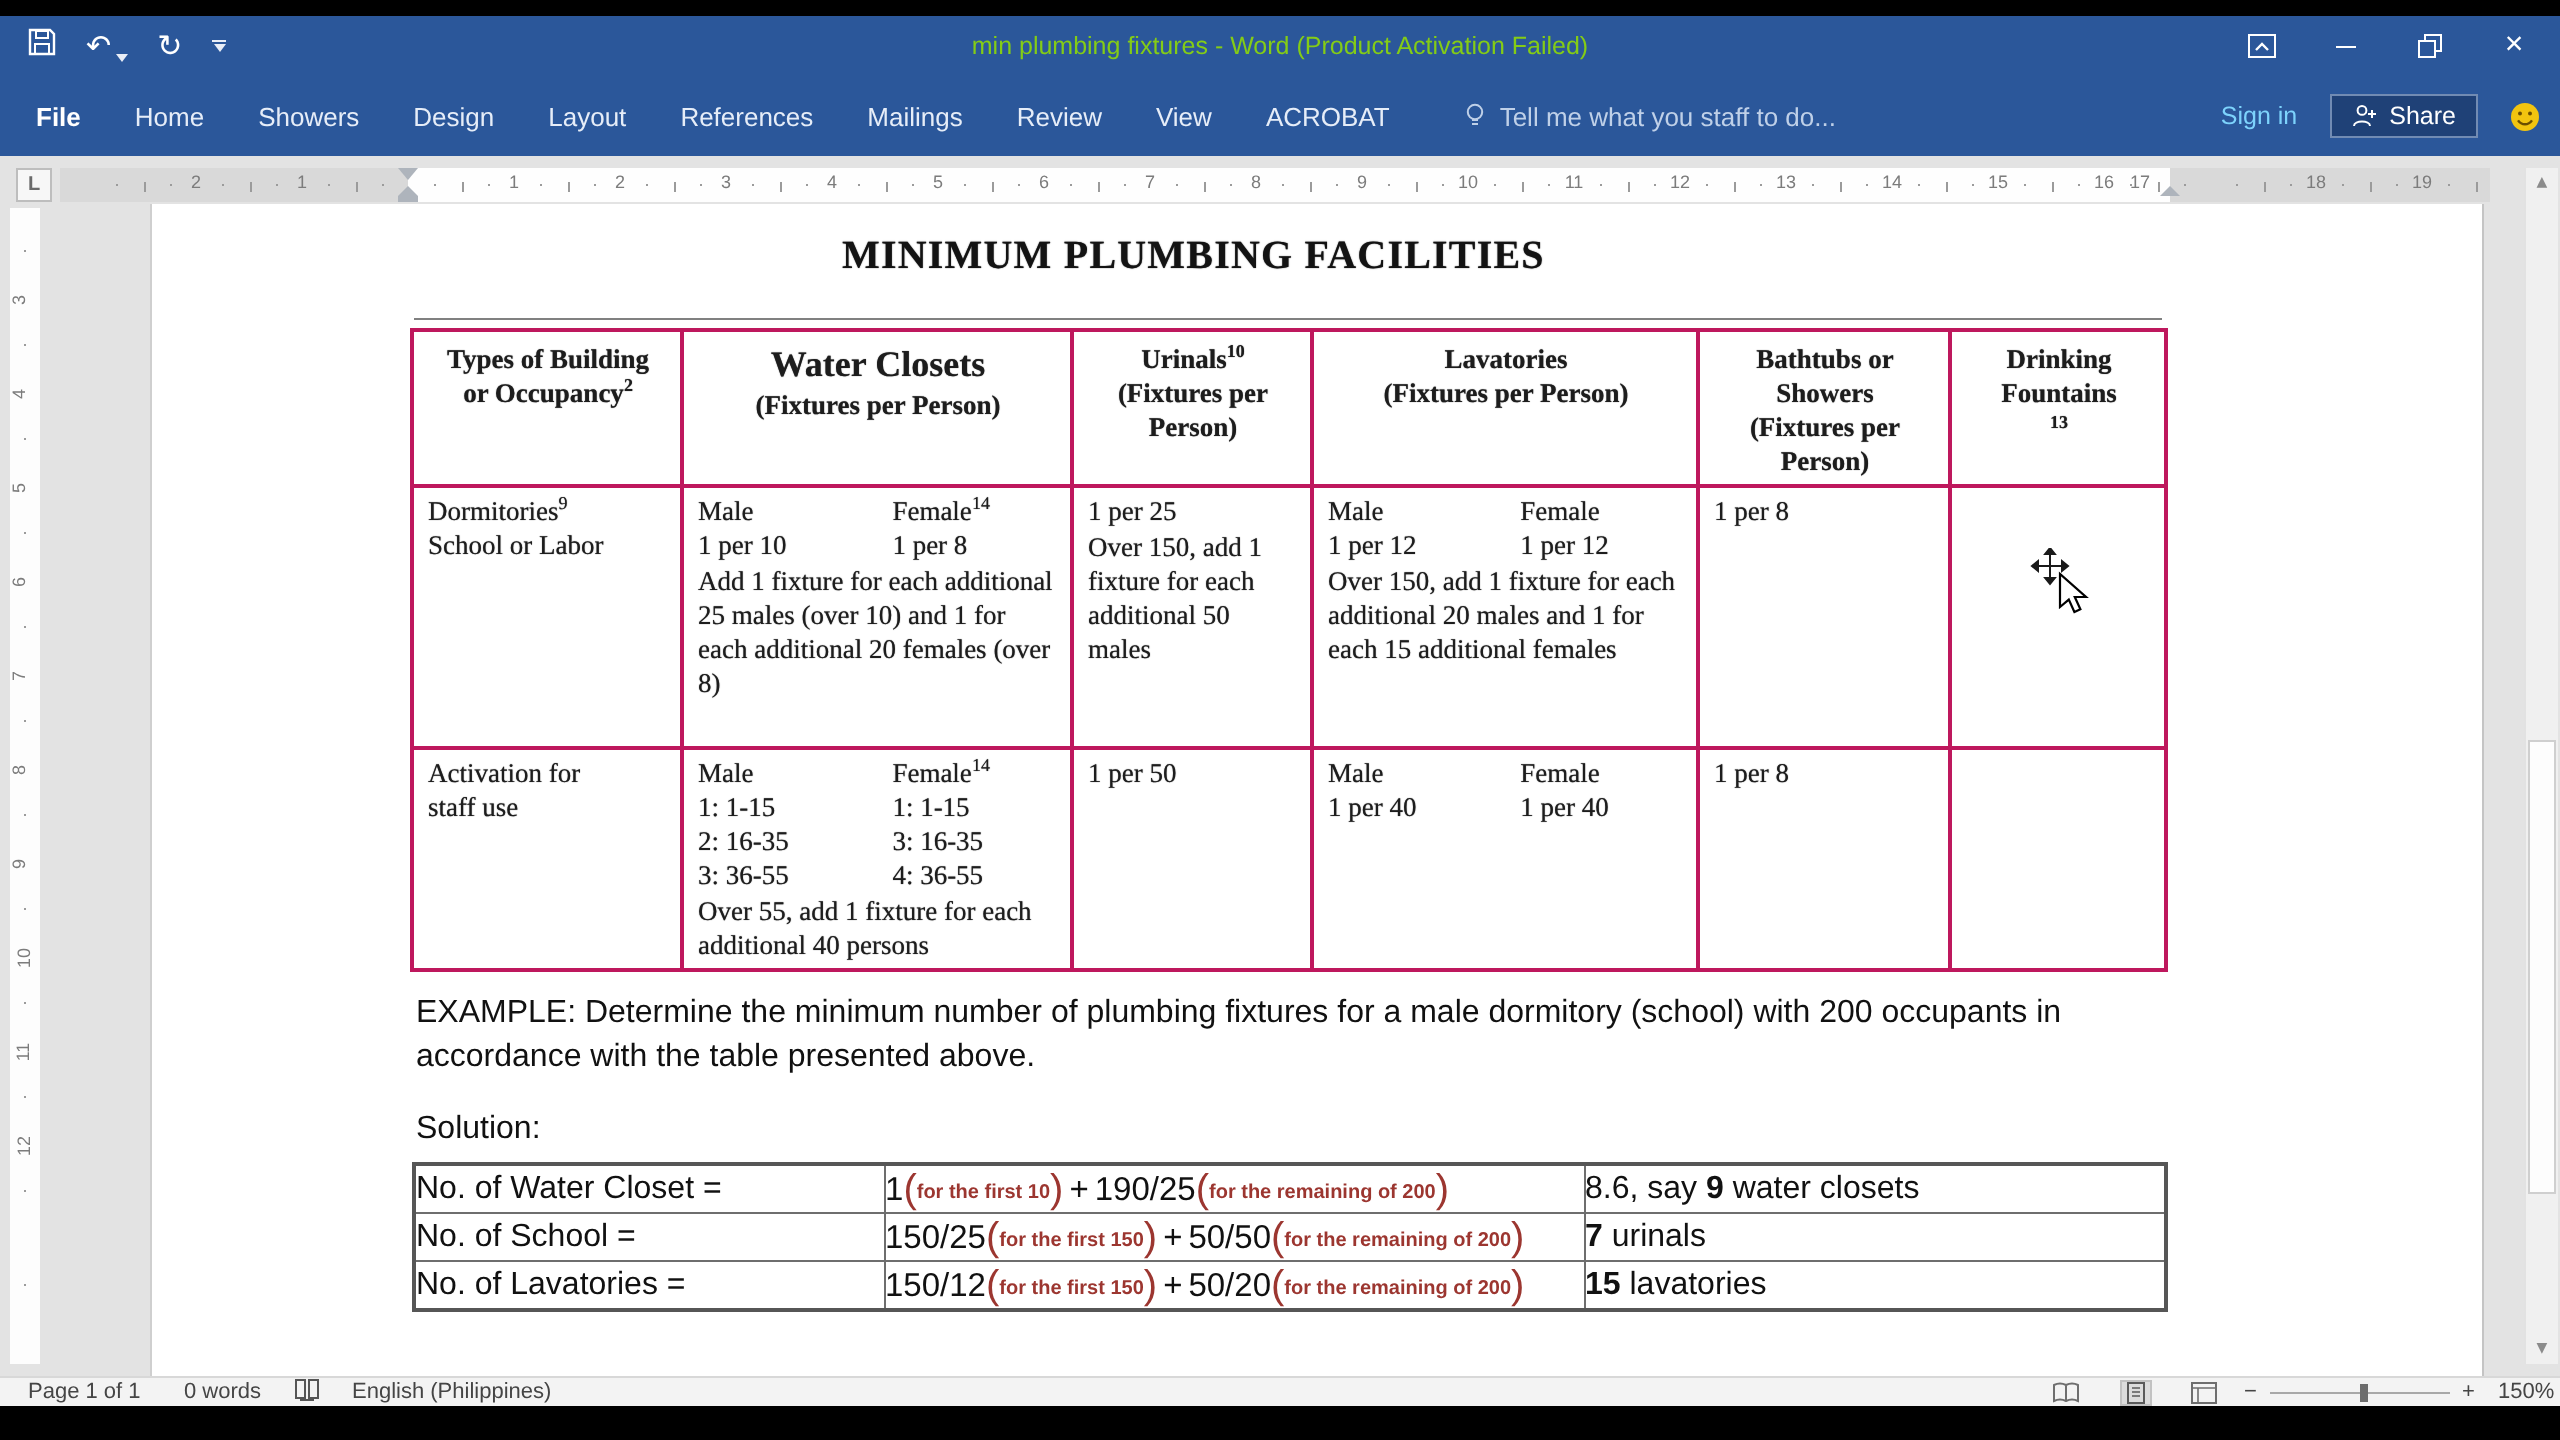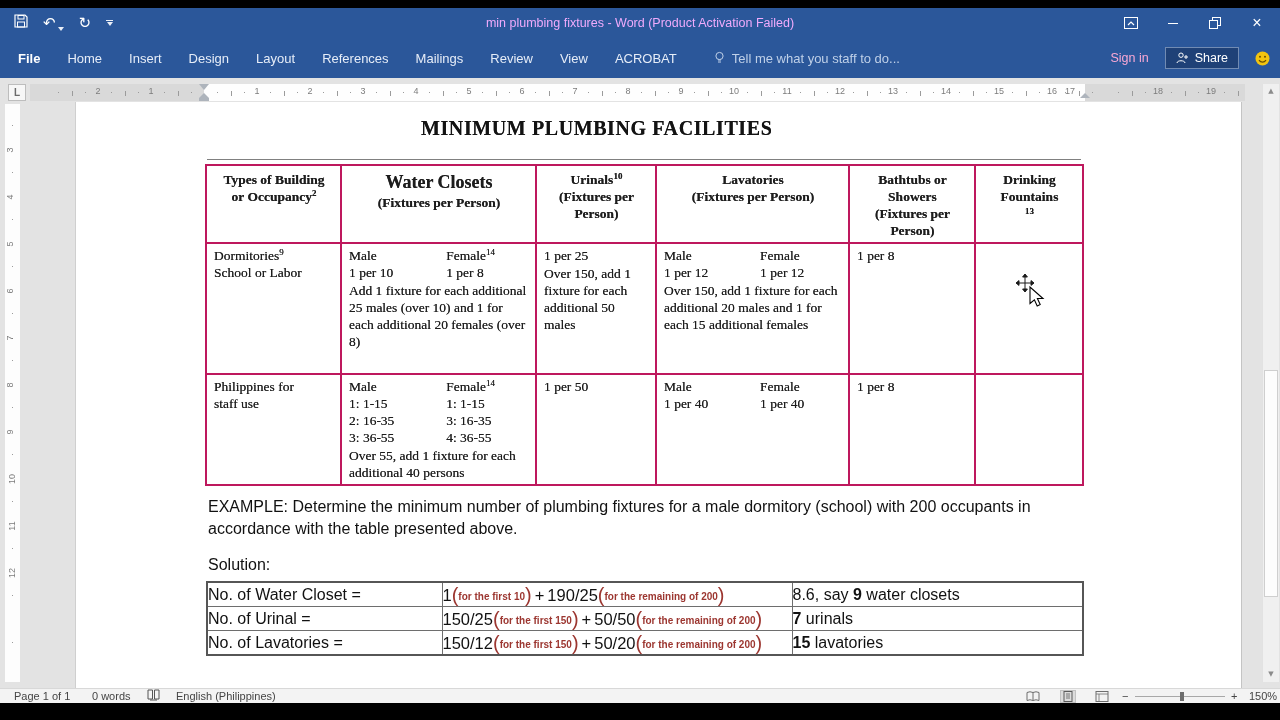--- a/index.html
+++ b/index.html
@@ -13,33 +13,33 @@
   .letterbox.bottom { top:703px; height:17px; }
 
   
   .titlebar { position:absolute; top:8px; left:0; right:0; height:30px; background:#2b579a; }
   .qat { position:absolute; left:14px; top:0; height:30px; display:flex; align-items:center; gap:15px; color:#fff; }
   .qat .glyph { font-family:"DejaVu Sans", sans-serif; font-size:15px; line-height:1; color:#fff; }
   .caret-down { width:0; height:0; border-left:3.5px solid transparent; border-right:3.5px solid transparent; border-top:4px solid #e9eef7; display:inline-block; }
   .qat-group { display:flex; align-items:flex-end; gap:2px; }
   .customize-qat { display:flex; flex-direction:column; align-items:center; gap:1px; }
   .customize-qat .bar { width:7px; height:1px; background:#e9eef7; }
-  .win-title { position:absolute; left:200px; right:200px; top:0; height:30px; text-align:center; line-height:30px; font-size:12.5px; color:#f0abfc; white-space:nowrap; }
+  .win-title { position:absolute; left:200px; right:200px; top:0; height:30px; text-align:center; line-height:30px; font-size:12.5px; color:#84cc16; white-space:nowrap; }
   .win-controls { position:absolute; right:2px; top:0; height:30px; display:flex; align-items:stretch; }
   .win-btn { width:42px; display:flex; align-items:center; justify-content:center; color:#fff; }
   .min-bar { width:10px; height:1px; background:#fff; }
   .close-glyph { font-size:16px; line-height:1; }
 
   
   .tabrow { position:absolute; top:38px; left:0; right:0; height:40px; background:#2b579a; display:flex; align-items:center; }
   .tab { color:#e6edf8; font-size:13px; margin-right:27px; white-space:nowrap; }
   .tab.file { margin-left:18px; font-weight:bold; color:#fff; }
   .tellme { display:flex; align-items:center; gap:7px; color:#bfd0e8; font-size:13px; margin-left:10px; }
   .right-cluster { margin-left:auto; display:flex; align-items:center; gap:16px; margin-right:10px; }
-  .signin { color:#f9a8d4; font-size:12.5px; }
+  .signin { color:#7dd3fc; font-size:12.5px; }
   .share-btn { display:flex; align-items:center; gap:6px; color:#fff; font-size:12.5px; background:rgba(8,25,54,0.35); border:1px solid rgba(180,200,230,0.55); padding:3px 10px; }
 
   
   .workspace { position:absolute; top:78px; left:0; right:0; height:610px; background:#e3e3e3; }
 
   .tab-selector { position:absolute; left:8px; top:6px; width:18px; height:17px; background:#f7f7f7; border:1px solid #bdbdbd; color:#6b6b6b; font-size:10px; font-weight:bold; text-align:center; line-height:15px; }
 
   .h-ruler { position:absolute; left:30px; top:6px; width:1215px; height:17px; background:#d9d9d9; overflow:hidden; }
   .h-ruler .white-zone { position:absolute; left:174px; width:881px; top:0; bottom:0; background:#fefefe; }
   .ruler-num { position:absolute; top:2px; font-size:9px; color:#7c7c7c; transform:translateX(-50%); }
@@ -147,21 +147,21 @@
     </span>
     <span class="win-btn close-glyph">
         <span>×</span>
       </span>
   </div>
 </div>
 
 <div class="tabrow">
   <span class="tab file">File</span>
   <span class="tab">Home</span>
-  <span class="tab">Insert</span>
+  <span class="tab">Showers</span>
   <span class="tab">Design</span>
   <span class="tab">Layout</span>
   <span class="tab">References</span>
   <span class="tab">Mailings</span>
   <span class="tab">Review</span>
   <span class="tab">View</span>
   <span class="tab">ACROBAT</span>
   <span class="tellme">
     <svg width="11" height="14" viewBox="0 0 11 14">
         <circle cx="5.5" cy="5" r="3.6" fill="none" stroke="#bfd0e8" stroke-width="1"></circle>
@@ -381,21 +381,21 @@
               <span>1 per 12</span>
               <span>1 per 12</span>
             </div>
             <div class="scan-note">Over 150, add 1 fixture for each additional 20 males and 1 for each 15 additional females</div>
           </td>
           <td><span>1 per 8</span></td>
           <td><span></span></td>
         </tr>
         <tr>
           <td style="height:110px">
-            <span>Philippines for</span><br>
+            <span>Activation for</span><br>
             <span>staff use</span>
           </td>
           <td>
             <div class="mf-grid">
               <span>Male</span>
               <span><span>Female</span><sup class="scan-sup">14</sup></span>
               <span>1: 1-15</span>
               <span>1: 1-15</span>
               <span>2: 16-35</span>
               <span>3: 16-35</span>
@@ -433,21 +433,21 @@
         </colgroup>
       <tbody>
           <tr>
         <td class="sol-label"><span>No. of Water Closet =</span></td>
         <td class="sol-formula">
           <span>1</span><span class="pgroup"><span class="paren">(</span><span class="ptext">for the first 10</span><span class="paren">)</span></span><span class="op">+</span><span>190/25</span><span class="pgroup"><span class="paren">(</span><span class="ptext">for the remaining of 200</span><span class="paren">)</span></span>
         </td>
         <td class="sol-result"><span>8.6, say </span><span class="res-bold">9</span><span> water closets</span></td>
       </tr>
       <tr>
-        <td class="sol-label"><span>No. of Urinal =</span></td>
+        <td class="sol-label"><span>No. of School =</span></td>
         <td class="sol-formula">
           <span>150/25</span><span class="pgroup"><span class="paren">(</span><span class="ptext">for the first 150</span><span class="paren">)</span></span><span class="op">+</span><span>50/50</span><span class="pgroup"><span class="paren">(</span><span class="ptext">for the remaining of 200</span><span class="paren">)</span></span>
         </td>
         <td class="sol-result"><span></span><span class="res-bold">7</span><span> urinals</span></td>
       </tr>
       <tr>
         <td class="sol-label"><span>No. of Lavatories =</span></td>
         <td class="sol-formula">
           <span>150/12</span><span class="pgroup"><span class="paren">(</span><span class="ptext">for the first 150</span><span class="paren">)</span></span><span class="op">+</span><span>50/20</span><span class="pgroup"><span class="paren">(</span><span class="ptext">for the remaining of 200</span><span class="paren">)</span></span>
         </td>

